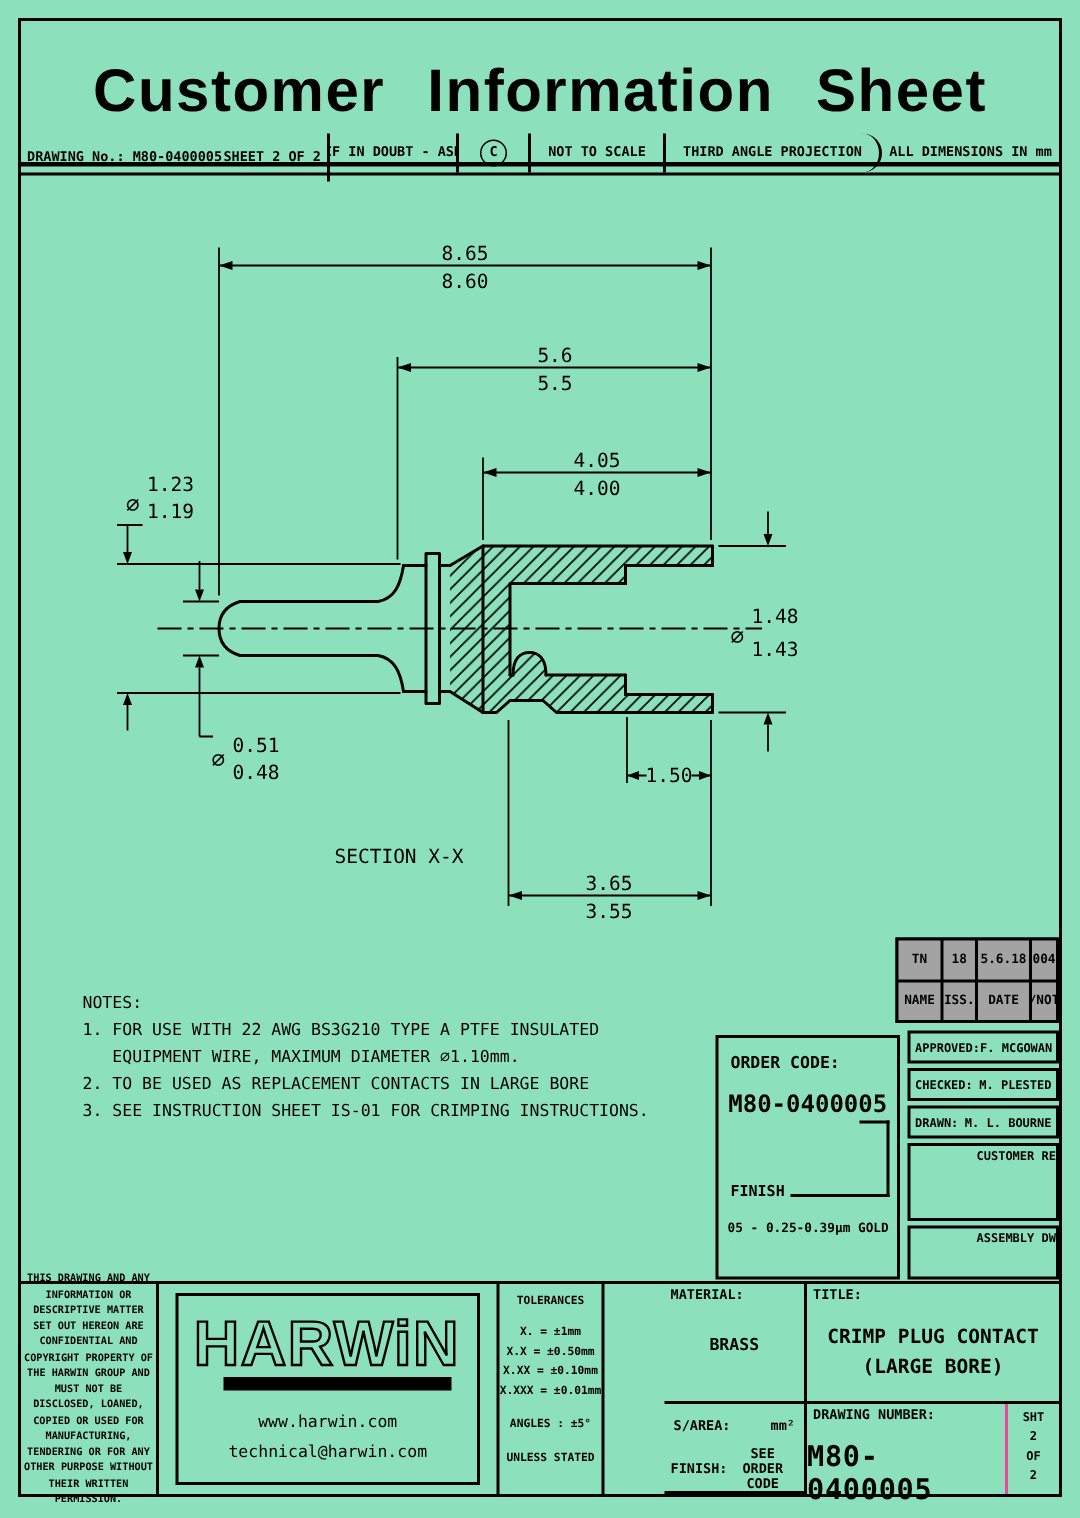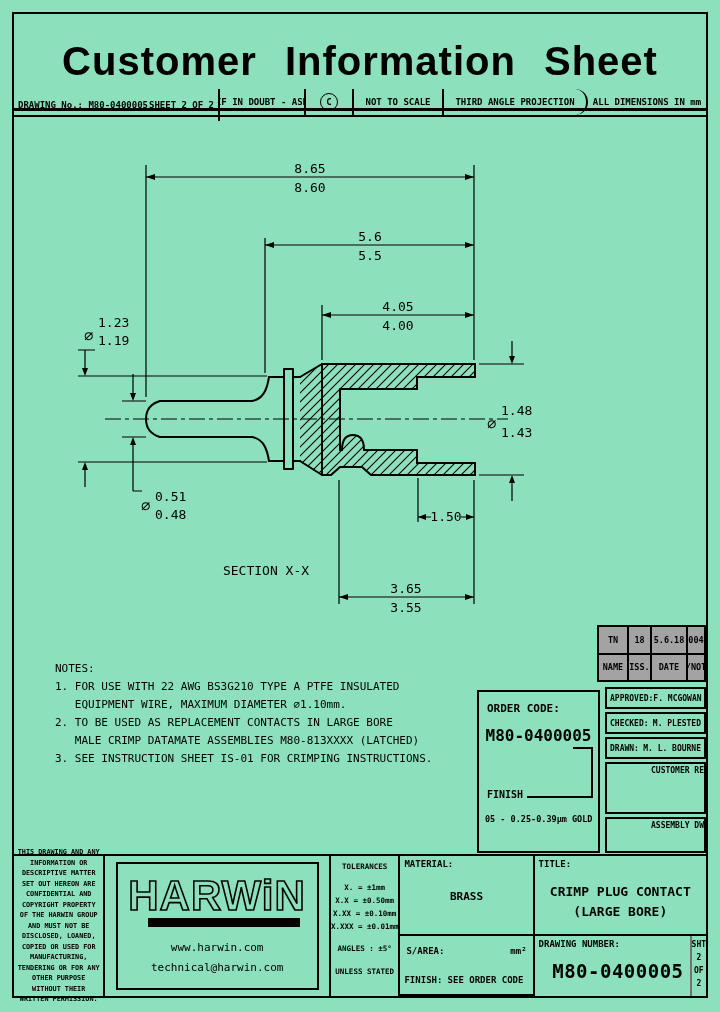--- a/index.html
+++ b/index.html
@@ -43,31 +43,31 @@
   .logo-cell{width:227px;display:flex;align-items:center;justify-content:center;}
   .logo-inner{width:199px;height:124px;border:2px solid #000;display:flex;flex-direction:column;
               align-items:center;justify-content:flex-start;}
   .urls{font-size:11px;line-height:20px;text-align:center;margin-top:2px;}
   .conf-cell{width:92px;font-size:6.8px;line-height:10.5px;text-align:center;font-weight:bold;
              display:flex;align-items:center;padding:2px;}
   .tol-cell{width:70px;font-size:7.5px;font-weight:bold;text-align:center;overflow:hidden;padding-top:4px;}
   .tol-cell .t{line-height:13px;white-space:nowrap;}
   .tol-cell .title{margin-bottom:8px;}
   .tol-cell .ang{margin-top:9px;} .tol-cell .unl{margin-top:10px;}
-  .mat-col{width:135px;display:flex;flex-direction:column;}
+  .mat-col{width:135px;display:flex;flex-direction:column;padding-left:40px;}
   .mat-row{box-sizing:border-box;border-bottom:2px solid #000;position:relative;}
   .mat-main{height:80px;} .mat-fin{height:30px;display:flex;align-items:center;padding:0 4px;}
   .mat-sa{height:30px;border-bottom:none;display:flex;align-items:center;justify-content:space-between;padding:0 6px;}
   .cell-lab{position:absolute;left:4px;top:3px;font-size:9px;font-weight:bold;}
   .mat-val{position:absolute;left:0;top:34px;width:100%;text-align:center;font-size:11px;font-weight:bold;}
   .title-col{flex:1;display:flex;flex-direction:column;border-right:none !important;border-radius:27px;}
   .title-row{height:80px;box-sizing:border-box;border-bottom:2px solid #000;position:relative;}
   .title-text{position:absolute;left:0;top:26px;width:100%;text-align:center;font-size:13px;font-weight:bold;line-height:20px;}
   .bot-row{flex:1;display:flex;}
-  .dwg-cell{width:157px;box-sizing:border-box;border-right:2px solid #737373;position:relative;}
+  .dwg-cell{width:134px;box-sizing:border-box;border-right:2px solid #ec4899;position:relative;}
   .dwg-num{position:absolute;right:6px;top:24px;font-size:19px;font-weight:bold;letter-spacing:0.5px;}
   .sht-cell{flex:1;text-align:center;font-size:8px;font-weight:bold;line-height:13px;padding-top:2px;}
   .fs9{font-size:9px;font-weight:bold;}
   svg .ol{fill:none;stroke:#000;stroke-width:2;stroke-linejoin:round;stroke-linecap:round;}
   svg .dl{fill:none;stroke:#000;stroke-width:1.2;}
   svg .arr{fill:#000;stroke:none;}
   svg .dt{font-family:"DejaVu Sans Mono",monospace;font-size:13px;fill:#000;}
   svg .ds{font-family:"DejaVu Sans Mono",monospace;font-size:15px;fill:#000;}
 </style>
 </head>
@@ -199,21 +199,20 @@
 
       <text class="dt" x="266" y="575" text-anchor="middle">SECTION X-X</text>
     </g>
   </svg>
 
   <div class="abs notes">
     <div>NOTES:</div>
     <div>1. FOR USE WITH 22 AWG BS3G210 TYPE A PTFE INSULATED</div>
     <div>   EQUIPMENT WIRE, MAXIMUM DIAMETER ∅1.10mm.</div>
     <div>2. TO BE USED AS REPLACEMENT CONTACTS IN LARGE BORE</div>
-    <div>   MALE CRIMP DATAMATE ASSEMBLIES M80-813XXXX (LATCHED)</div>
     <div>3. SEE INSTRUCTION SHEET IS-01 FOR CRIMPING INSTRUCTIONS.</div>
   </div>
 
   <div class="abs obox">
     <div class="lab">ORDER CODE:</div>
     <div class="code">M80-0400005</div>
     <div class="ln" style="left:94px;top:55px;width:20px;height:2px;"></div>
     <div class="ln" style="left:112px;top:55px;width:2px;height:51px;"></div>
     <div class="ln" style="left:48px;top:104px;width:66px;height:2px;"></div>
     <div class="fin">FINISH</div>

